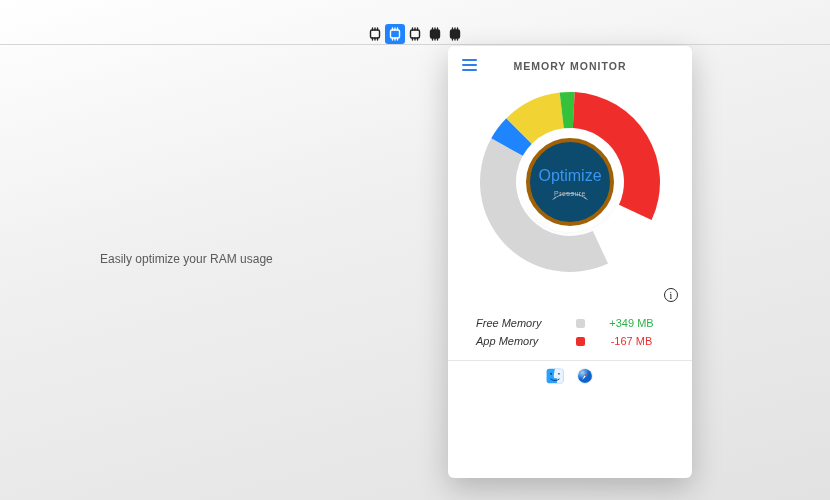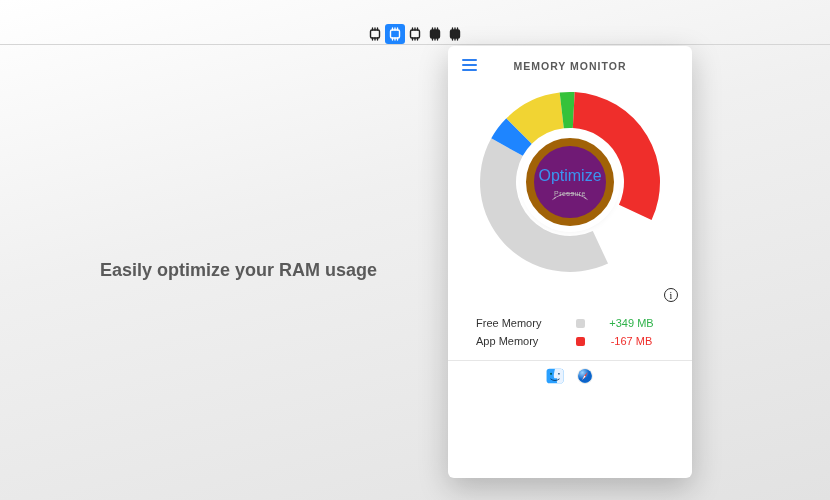--- a/index.html
+++ b/index.html
@@ -37,25 +37,25 @@
   }
   .menubar-icons .micon.selected {
     background: #1e85ff;
   }
   .chip-svg { display: block; }
 
   
   .tagline {
     position: absolute;
     left: 100px;
-    top: 260px;
+    top: 252px;
     width: 330px;
     color: #5a5a5a;
-    font-size: 18px;
-    font-weight: 700;
+    font-size: 12px;
+    font-weight: 400;
   }
 
   
   .panel {
     position: absolute;
     top: 46px;
     left: 448px;
     width: 244px;
     height: 432px;
     background: #ffffff;
@@ -94,22 +94,22 @@
     width: 200px; height: 200px;
     margin: 0 auto 6px auto;
   }
   .donut-svg { width: 200px; height: 200px; display: block; }
 
   .center-disc {
     position: absolute;
     top: 56px; left: 56px;
     width: 88px; height: 88px;
     border-radius: 50%;
-    background: #701a75;
-    border: 8px solid #a16207;
+    background: #0c4a6e;
+    border: 4px solid #a16207;
     box-shadow: 0 0 0 6px #fff, 0 3px 10px rgba(0,0,0,0.12);
     display: flex; flex-direction: column; align-items: center; justify-content: center;
     cursor: pointer;
   }
   .center-disc .opt {
     color: #3a95f0;
     font-size: 16px;
     font-weight: 300;
   }
   .center-disc .ticks {
@@ -138,21 +138,21 @@
   .stats {
     padding: 0 16px;
   }
   .stat-row {
     display: flex;
     align-items: center;
     font-size: 11px;
     height: 18px;
     color: #333;
   }
-  .stat-row .label { flex: 0 0 100px; }
+  .stat-row .label { flex: 0 0 100px; font-style: italic; }
   .stat-row .swatch {
     width: 9px; height: 9px; border-radius: 2px;
     margin-right: 14px;
   }
   .stat-row .value {
     flex: 1;
     text-align: center;
     font-weight: 400;
   }
 

